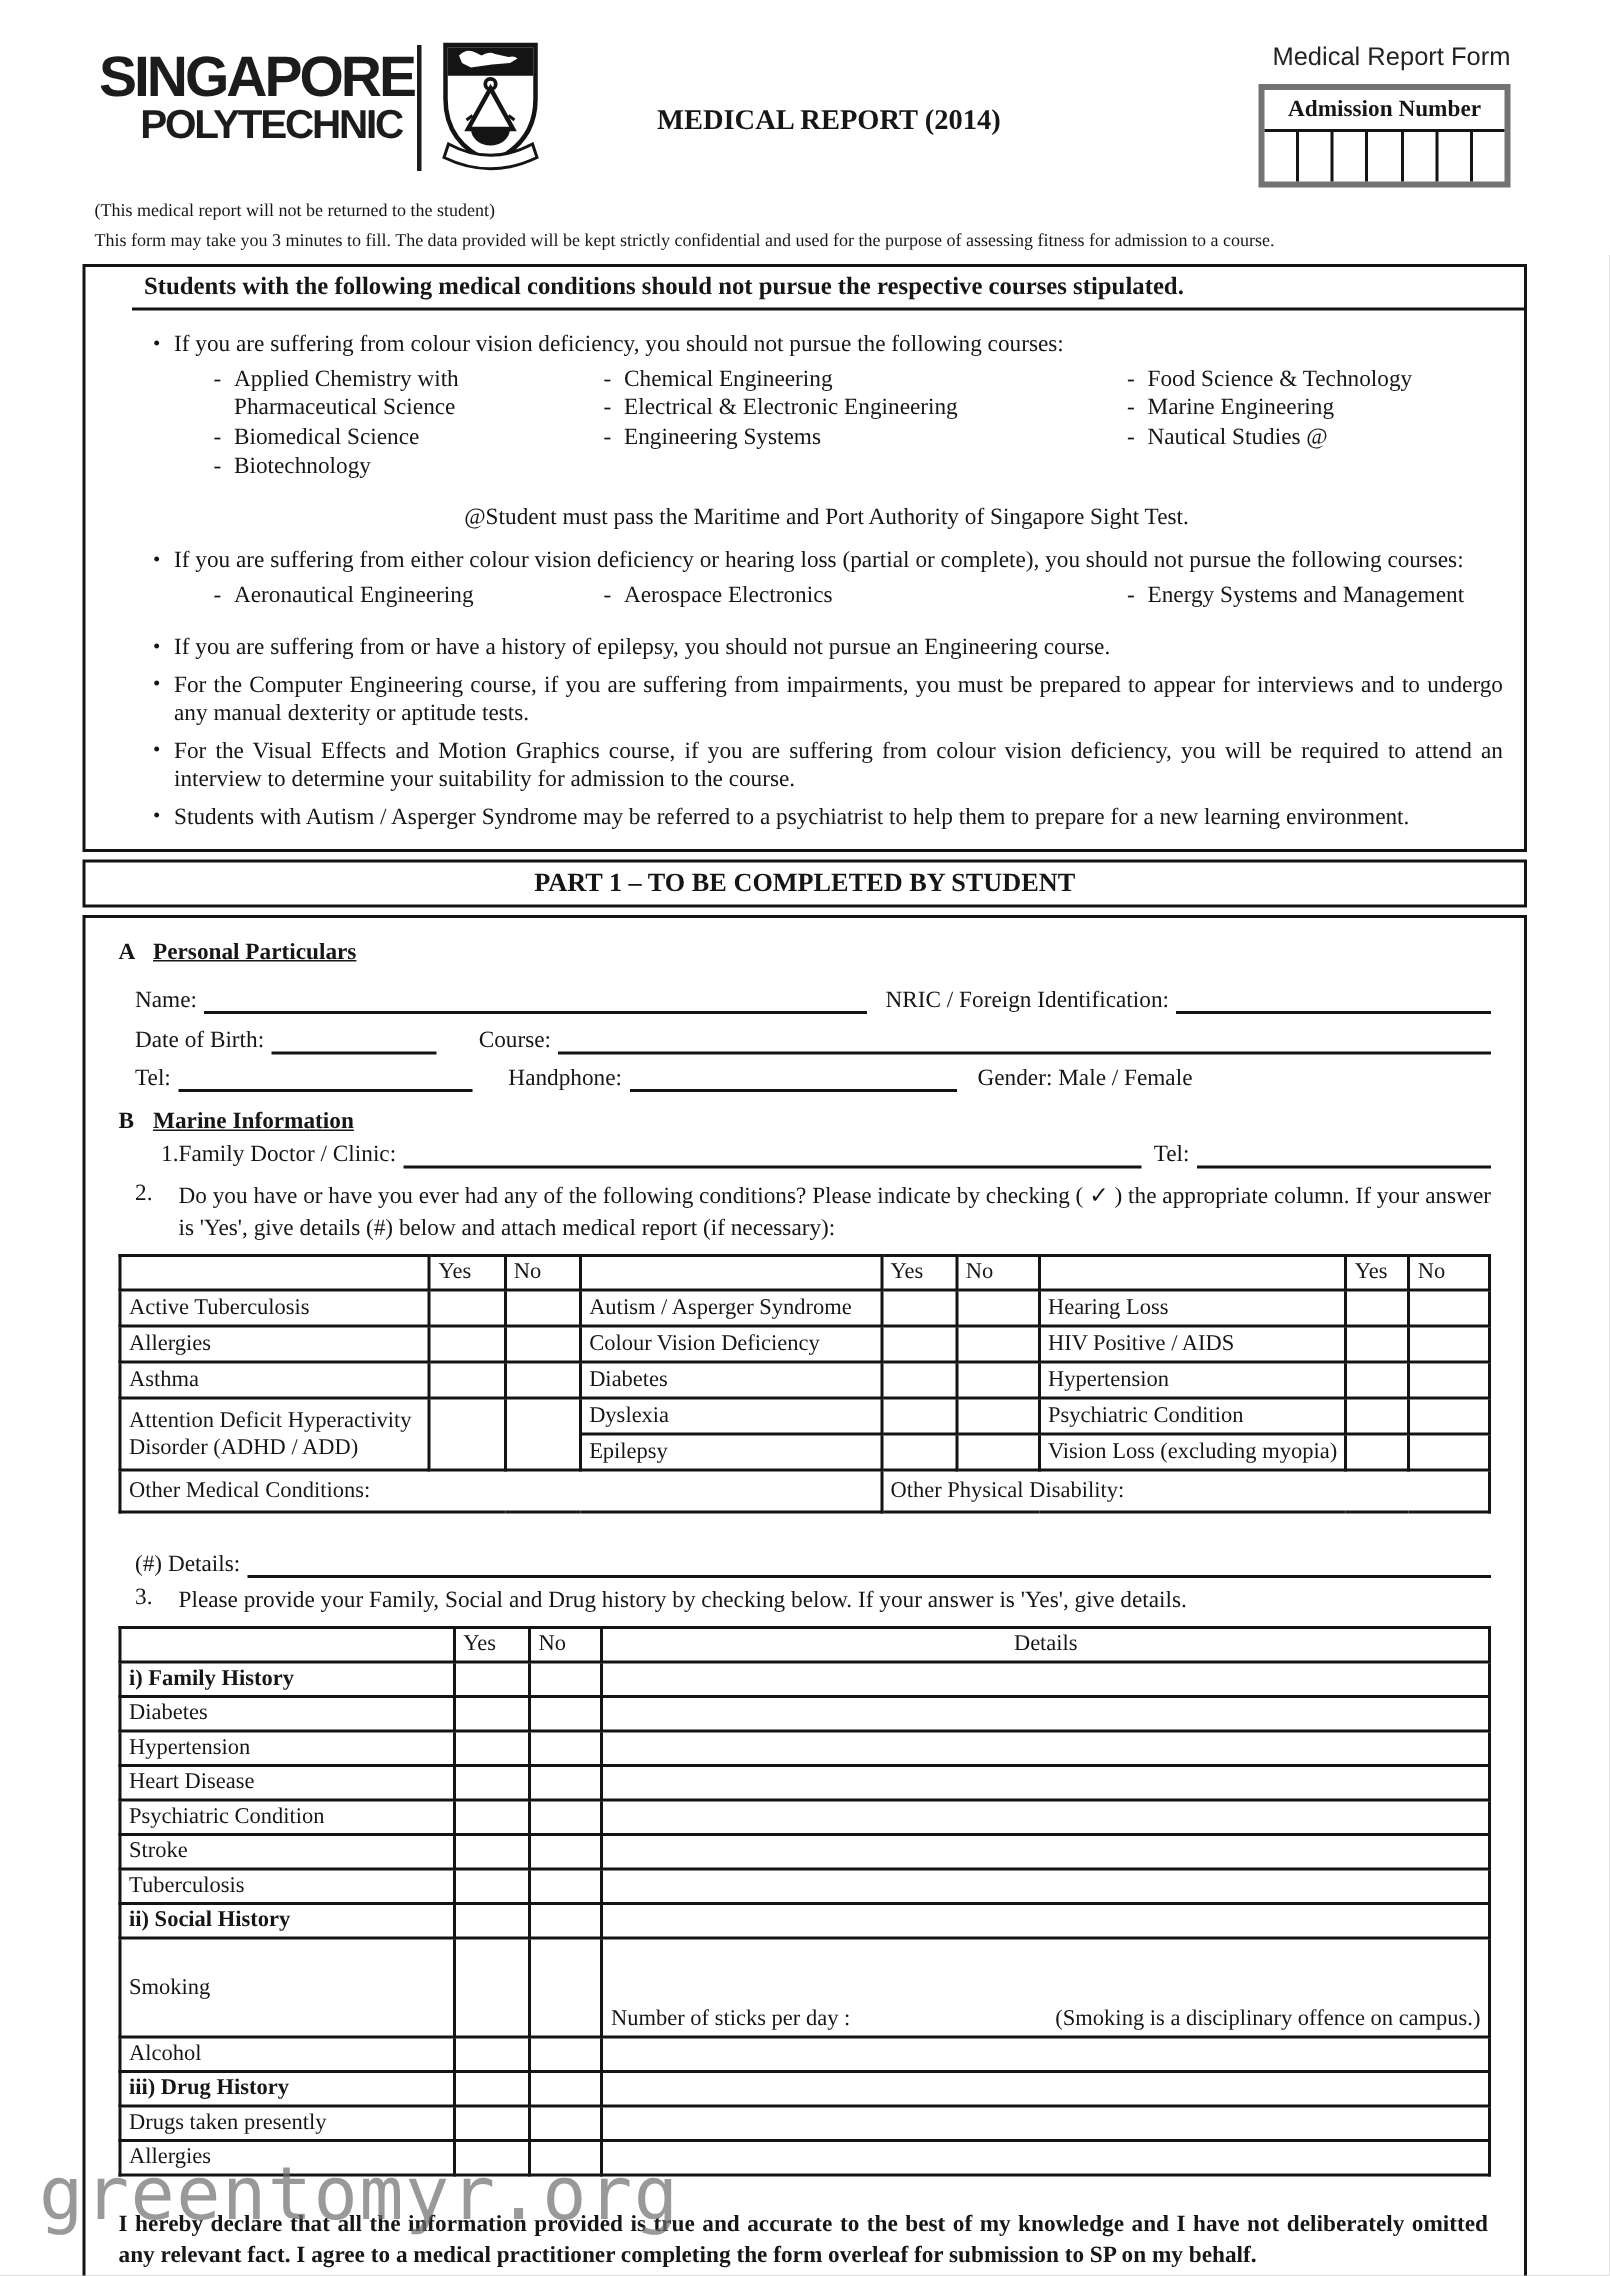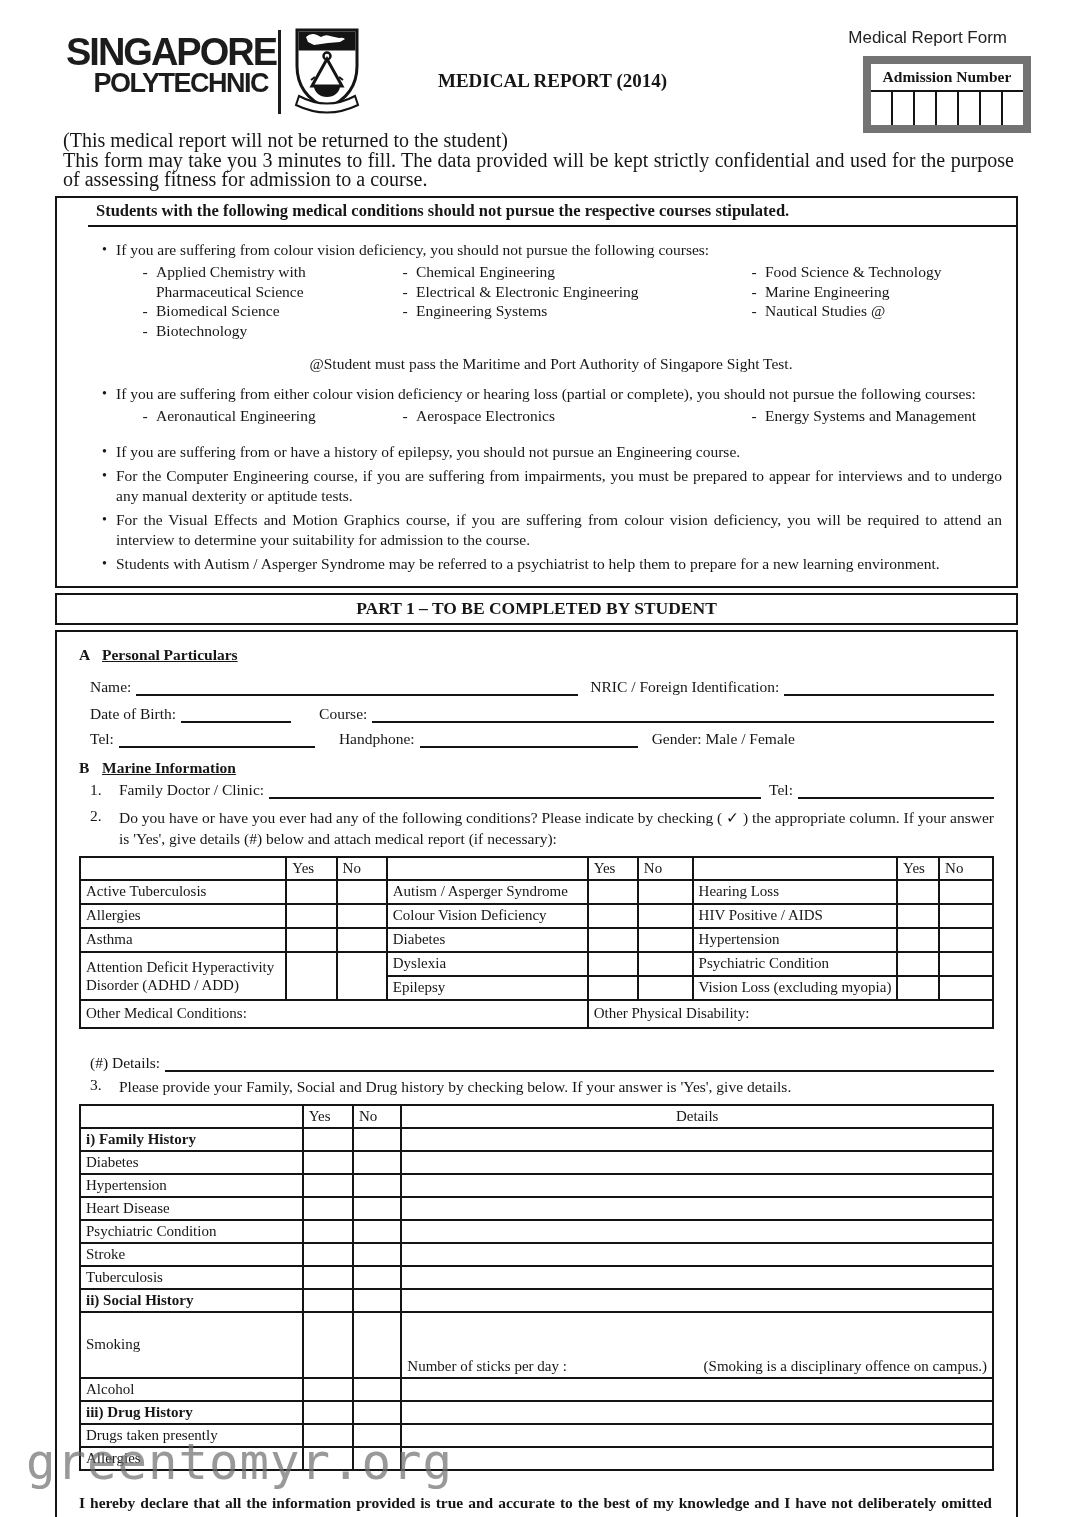--- a/index.html
+++ b/index.html
@@ -9,29 +9,29 @@
 
   
   .logo-text { position:absolute; left:66px; top:34px; width:202px; text-align:right;
                font-family:"Liberation Sans", sans-serif; font-weight:bold; color:#1c1c1c; }
   .logo-l1 { font-size:38px; letter-spacing:-2px; line-height:36px; }
   .logo-l2 { font-size:27px; letter-spacing:-1.5px; line-height:26px; }
   .logo-divider { position:absolute; left:278px; top:30px; width:3px; height:84px; background:#1c1c1c; }
   .crest { position:absolute; left:290px; top:22px; }
   .doc-title { position:absolute; left:438px; top:70px; font-size:19px; font-weight:bold; }
   .mrf-label { position:absolute; right:66px; top:28px; font-family:"Liberation Sans", sans-serif; font-size:17px; color:#222; }
-  .adm-box { position:absolute; left:839px; top:56px; width:168px; border:8px solid #737373; background:#fff;margin-left:24px; }
+  .adm-box { position:absolute; left:839px; top:56px; width:168px; border:4px solid #737373; background:#fff; }
   .adm-label { text-align:center; font-weight:bold; font-size:15.5px; padding:4px 2px; border-bottom:2px solid #141414; }
   .adm-cells { display:flex; height:33px; }
   .adm-cell { flex:1; border-right:2px solid #141414; }
   .adm-cell:last-child { border-right:none; }
 
   
   .content { position:absolute; top:131px; left:55px; width:963px; }
-  .intro { padding:0 4px 0 8px; font-size:20px; line-height:19.5px; }
+  .intro { padding:0 4px 0 8px; font-size:12px; line-height:19.5px; }
   .intro p.justify { text-align:justify; }
 
   .box { border:2px solid #141414; margin-top:6px;padding-left:31px; }
   .box-heading { font-weight:bold; font-size:16.5px; padding:3px 8px 4px; border-bottom:2px solid #141414; }
   .box-body { padding:8px 10px 12px 6px; font-size:15.5px; line-height:19.5px; }
 
   .bullet { display:flex; margin-top:5px; }
   .bullet .dot { width:22px; padding-left:8px; font-size:14px; }
   .bullet .btext { flex:1; text-align:justify; padding-right:4px; }
 
@@ -45,21 +45,21 @@
   .part1-box { border:2px solid #141414; margin-top:5px; text-align:center;
                font-weight:bold; font-size:17.5px; padding:3px 0 4px; }
 
   .main-box { border:2px solid #141414; margin-top:5px; padding:14px 22px 16px; height:941px; }
 
   .sec-head { display:flex; font-weight:bold; font-size:15.5px; }
   .sec-letter { width:23px; }
   .sec-title { text-decoration:underline; }
 
   .frow { display:flex; align-items:flex-end; font-size:15.5px; margin-left:11px; }
-  .lbl { white-space:nowrap; }
+  .lbl { white-space:nowrap;text-align:right; }
   .fill { border-bottom:2px solid #141414; height:17px; margin-left:5px; }
   .fill.grow { flex:1; }
 
   .qrow { display:flex; font-size:15.5px; margin-left:11px; margin-top:8px; }
   .qnum { width:29px; }
   .qtext { flex:1; text-align:justify; line-height:21px; }
 
   table { border-collapse:collapse; table-layout:fixed; width:100%; font-size:15px; }
   td { border:2px solid #141414; padding:2px 5px; height:24px; white-space:nowrap; overflow:hidden; }
   td.hdr { height:20px; }

